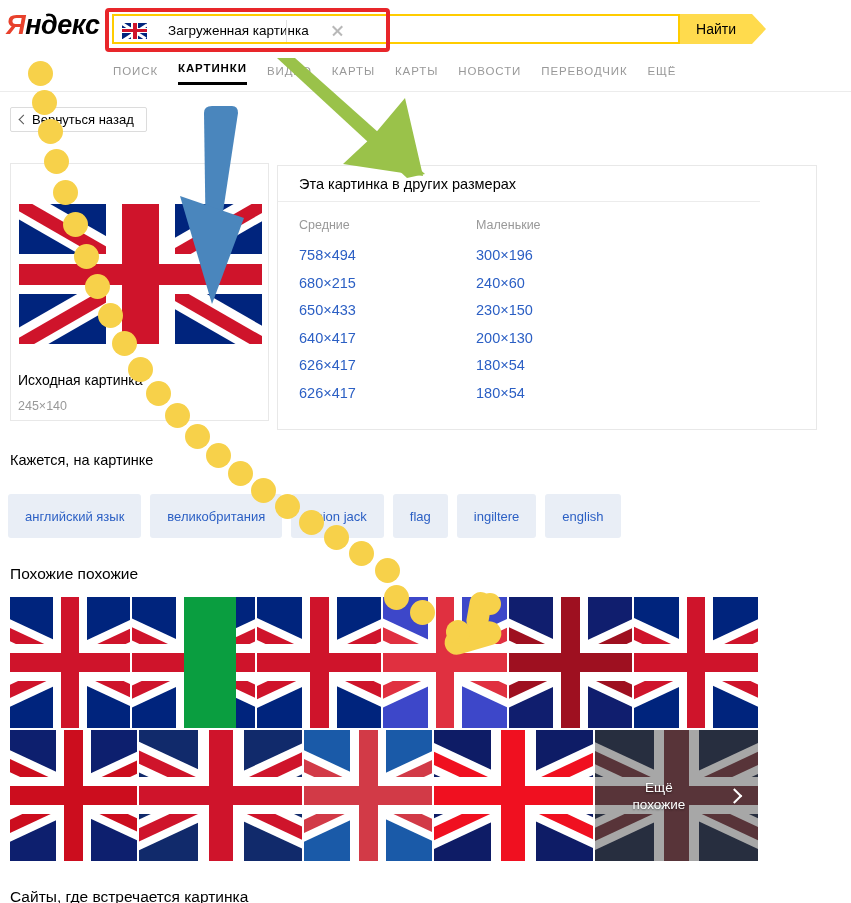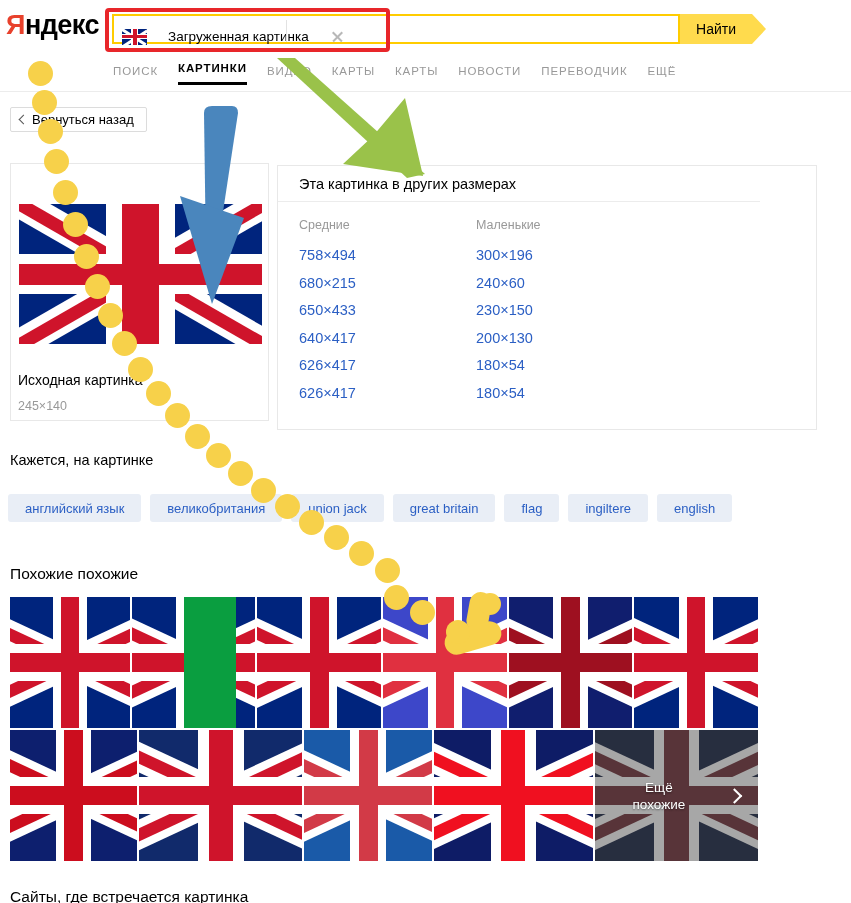--- a/index.html
+++ b/index.html
@@ -7,26 +7,26 @@
     width: 851px; height: 903px;
     background: #ffffff;
     font-family: "Liberation Sans", "DejaVu Sans", sans-serif;
     overflow: hidden;
   }
   #root { position: relative; width: 851px; height: 903px; }
 
   
   .header { position: absolute; left: 0; top: 0; width: 851px; height: 55px; }
   .logo { position: absolute; left: 6px; top: 12px; font-size: 27px; font-weight: 700;
-          letter-spacing: -0.5px; line-height: 1; color: #000; }
+          letter-spacing: -0.5px; line-height: 1; color: #000; font-style: italic; }
   .logo .ya { color: #e8412c; }
 
   .searchbar { position: absolute; left: 112px; top: 14px; width: 568px; height: 30px;
                border: 2px solid #ffcc00; background: #fff; }
-  .chip { position: absolute; left: 8px; top: 9px; height: 23px; display: flex;
+  .chip { position: absolute; left: 8px; top: 3px; height: 23px; display: flex;
           align-items: center; gap: 21px; padding-right: 7px; }
   .chip-flag { width: 25px; height: 16px; position: relative; overflow: hidden;
                background: #00247d; flex: none; }
   .chip-flag i { position: absolute; background: #fff; }
   .chip-text { font-size: 13.5px; color: #000; white-space: nowrap; }
   .chip-x { width: 15px; height: 15px; position: relative; flex: none; cursor: pointer; }
   .chip-x::before, .chip-x::after { content: ""; position: absolute; left: 1px; top: 7px;
       width: 13px; height: 1.5px; background: #b8b8b8; }
   .chip-x::before { transform: rotate(45deg); }
   .chip-x::after  { transform: rotate(-45deg); }
@@ -69,21 +69,21 @@
                 border-bottom: 1px solid #ececec; display: flex; align-items: center;
                 padding-left: 21px; font-size: 14.5px; color: #000; }
   .col { position: absolute; top: 52px; }
   .col.c1 { left: 21px; } .col.c2 { left: 198px; }
   .col-h { font-size: 12.5px; color: #999; margin-bottom: 10px; }
   .sz { font-size: 14.5px; color: #2b5fc4; line-height: 27.5px; cursor: pointer; }
 
   
   .sect-t1 { position: absolute; left: 10px; top: 452px; font-size: 14.5px; color: #000; }
   .tags { position: absolute; left: 8px; top: 494px; display: flex; gap: 9px; }
-  .tag { height: 28px; background: #e9eef6; border-radius: 3px; display: flex;
+  .tag { height: 44px; background: #e9eef6; border-radius: 3px; display: flex;
          align-items: center; padding: 0 17px; font-size: 13px; color: #2b5fc4; cursor: pointer;
          white-space: nowrap; }
 
   
   .sect-t2 { position: absolute; left: 10px; top: 565px; font-size: 15.5px; color: #000; }
   .grid { position: absolute; left: 10px; top: 597px; width: 748px; }
   .grow { display: flex; gap: 2px; margin-bottom: 2px; }
   .tile { height: 131px; position: relative; overflow: hidden; cursor: pointer; }
   .more-ov { position: absolute; inset: 0; background: rgba(60,60,60,0.45); }
   .more-txt { position: absolute; left: 0; top: 50%; transform: translateY(-50%);
@@ -198,21 +198,20 @@
       <div class="sz">180×54</div>
       <div class="sz">180×54</div>
     </div>
   </div>
 
   <div class="sect-t1">Кажется, на картинке</div>
   <div class="tags">
     <div class="tag">английский язык</div>
     <div class="tag">великобритания</div>
     <div class="tag">union jack</div>
-    <div class="tag">great britain</div>
     <div class="tag">flag</div>
     <div class="tag">ingiltere</div>
     <div class="tag">english</div>
   </div>
 
   <div class="sect-t2">Похожие похожие</div>
   <div class="grid">
     <div class="grow" id="srow1">
         <div class="tile" style="width: 124px;">
           <div class="uk">

